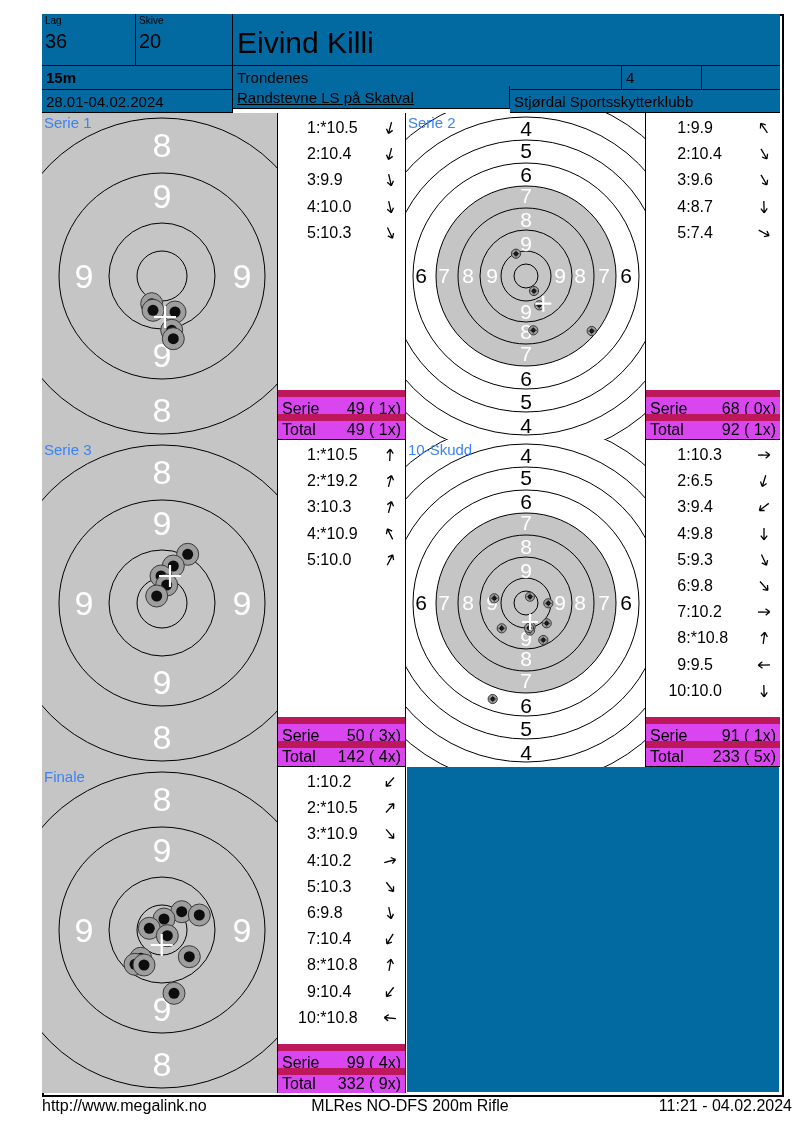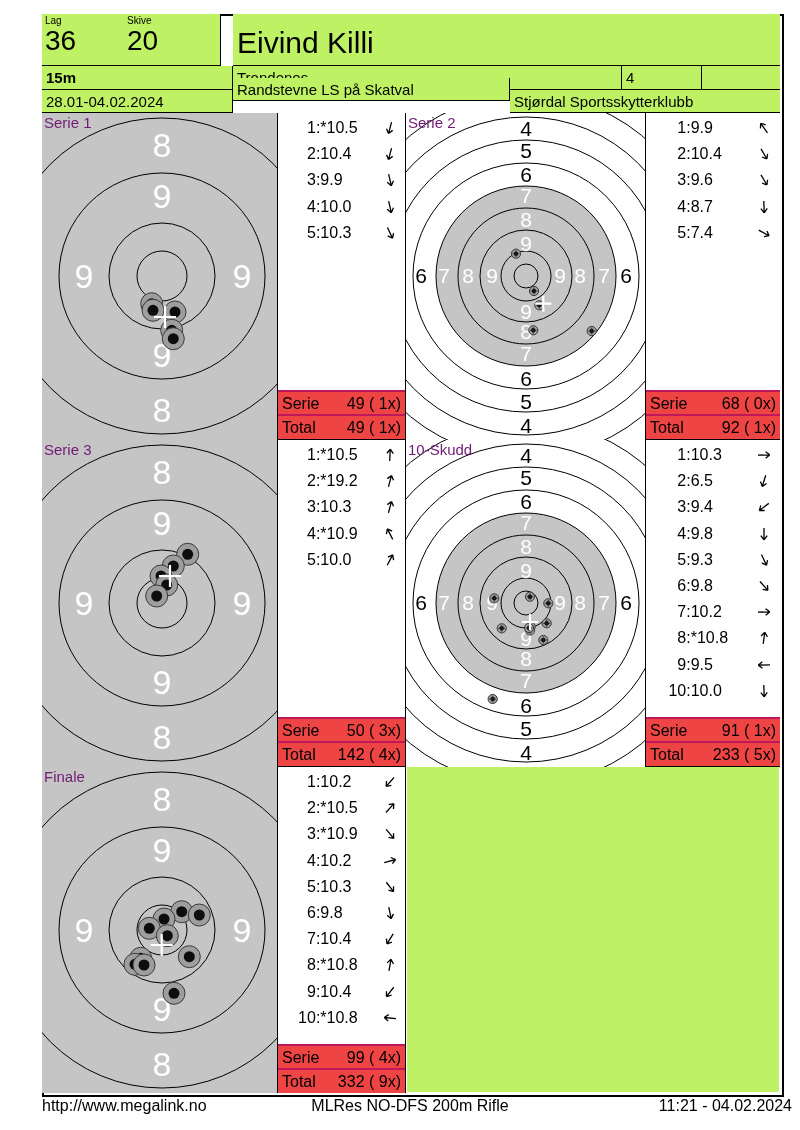--- a/index.html
+++ b/index.html
@@ -1,66 +1,66 @@
 <!DOCTYPE html>
 <html><head>
 <meta charset="utf-8">
 <style>
   html,body{margin:0;padding:0;}
   body{
     width:800px;height:1130px;position:relative;background:#fff;
     font-family:"Liberation Sans","DejaVu Sans",sans-serif;color:#000;
     -webkit-font-smoothing:antialiased;
   }
-  .cell{position:absolute;box-sizing:border-box;background:#bef264;}
+  .cell{position:absolute;box-sizing:border-box;background:#0369a1;}
   .br{border-right:1px solid #000;}
   .bb{border-bottom:1px solid #000;}
   #sheet{position:absolute;left:42px;top:14px;width:738px;height:1079px;border:2px solid #000;box-sizing:content-box;}
   
   .hlabel{font-size:10px;line-height:11px;padding:1px 0 0 3px;}
-  .hbig{font-size:28px;line-height:30px;padding-left:3px;font-weight:normal;}
+  .hbig{font-size:20px;line-height:30px;padding-left:3px;font-weight:normal;}
   .name{font-size:30px;padding-left:4px;display:flex;align-items:center;padding-top:6px;}
   .hrow{font-size:15px;display:flex;align-items:center;padding-left:4px;}
   
   .section{position:absolute;box-sizing:border-box;}
   .target-cell{position:absolute;left:0;top:0;overflow:hidden;box-sizing:border-box;border-right:1px solid #000;}
-  .target-title{position:absolute;left:2px;top:1px;font-size:15px;color:#701a75;}
+  .target-title{position:absolute;left:2px;top:1px;font-size:15px;color:#3b82f6;}
   .score-col{position:absolute;top:0;bottom:0;box-sizing:border-box;background:#fff;}
   .shot-list{position:absolute;left:0;right:0;top:2px;}
   .shot-row{display:flex;align-items:center;height:26.2px;font-size:16px;}
   .shot-no{width:46px;text-align:right;}
   .shot-val{width:60px;text-align:left;}
   .shot-arrow{width:32px;display:flex;justify-content:center;align-items:center;}
   .sum-row{position:absolute;left:0;right:0;display:flex;align-items:center;justify-content:space-between;
-    border-top:2px solid #be185d;font-size:16px;padding:0 4px;background:#ef4444;}
+    border-top:7px solid #be185d;font-size:16px;padding:0 4px;background:#d946ef;}
   
   .foot{position:absolute;top:1097px;font-size:16px;color:#000;}
 </style>
 </head>
 <body>
 
 <div id="sheet"></div>
 
 <div class="cell br bb" style="left:42px;top:14px;width:94px;height:52px;">
   <div class="hlabel">Lag</div>
   <div class="hbig">36</div>
 </div>
-<div class="cell br bb" style="left:124px;top:14px;width:97px;height:52px;">
+<div class="cell br bb" style="left:136px;top:14px;width:97px;height:52px;">
   <div class="hlabel">Skive</div>
   <div class="hbig">20</div>
 </div>
 <div class="cell bb name" style="left:233px;top:14px;width:547px;height:52px;">Eivind Killi</div>
 
 <div class="cell br bb hrow" style="left:42px;top:66px;width:191px;height:24px;font-weight:bold;">15m</div>
 <div class="cell br bb hrow" style="left:233px;top:66px;width:389px;height:24px;">Trondenes</div>
 <div class="cell br bb hrow" style="left:622px;top:66px;width:80px;height:24px;">4</div>
 <div class="cell bb hrow" style="left:702px;top:66px;width:78px;height:24px;"></div>
 
 <div class="cell br bb hrow" style="left:42px;top:90px;width:191px;height:23px;">28.01-04.02.2024</div>
-<div class="cell br bb hrow" style="left:233px;top:78px;width:277px;height:23px;">Randstevne LS på Skatval</div>
+<div class="cell br bb hrow" style="left:233px;top:86px;width:277px;height:23px;text-decoration:underline;">Randstevne LS på Skatval</div>
 <div class="cell bb hrow" style="left:510px;top:90px;width:270px;height:23px;">Stjørdal Sportsskytterklubb</div>
 
 <div class="section bb" style="left:42px;top:113px;width:364px;height:327px;">
     <div class="target-cell" style="width: 236px; height: 327px;"><svg viewBox="0 0 236 327" width="236" height="327">
         <rect x="0" y="0" width="236" height="327" fill="#c5c5c5"></rect>
         <circle cx="120" cy="163" r="25" fill="none" stroke="#000" stroke-width="1"></circle>
         <circle cx="120" cy="163" r="53" fill="none" stroke="#000" stroke-width="1"></circle>
         <circle cx="120" cy="163" r="103" fill="none" stroke="#000" stroke-width="1"></circle>
         <circle cx="120" cy="163" r="158" fill="none" stroke="#000" stroke-width="1"></circle>
         <circle cx="120" cy="163" r="210" fill="none" stroke="#000" stroke-width="1"></circle>

